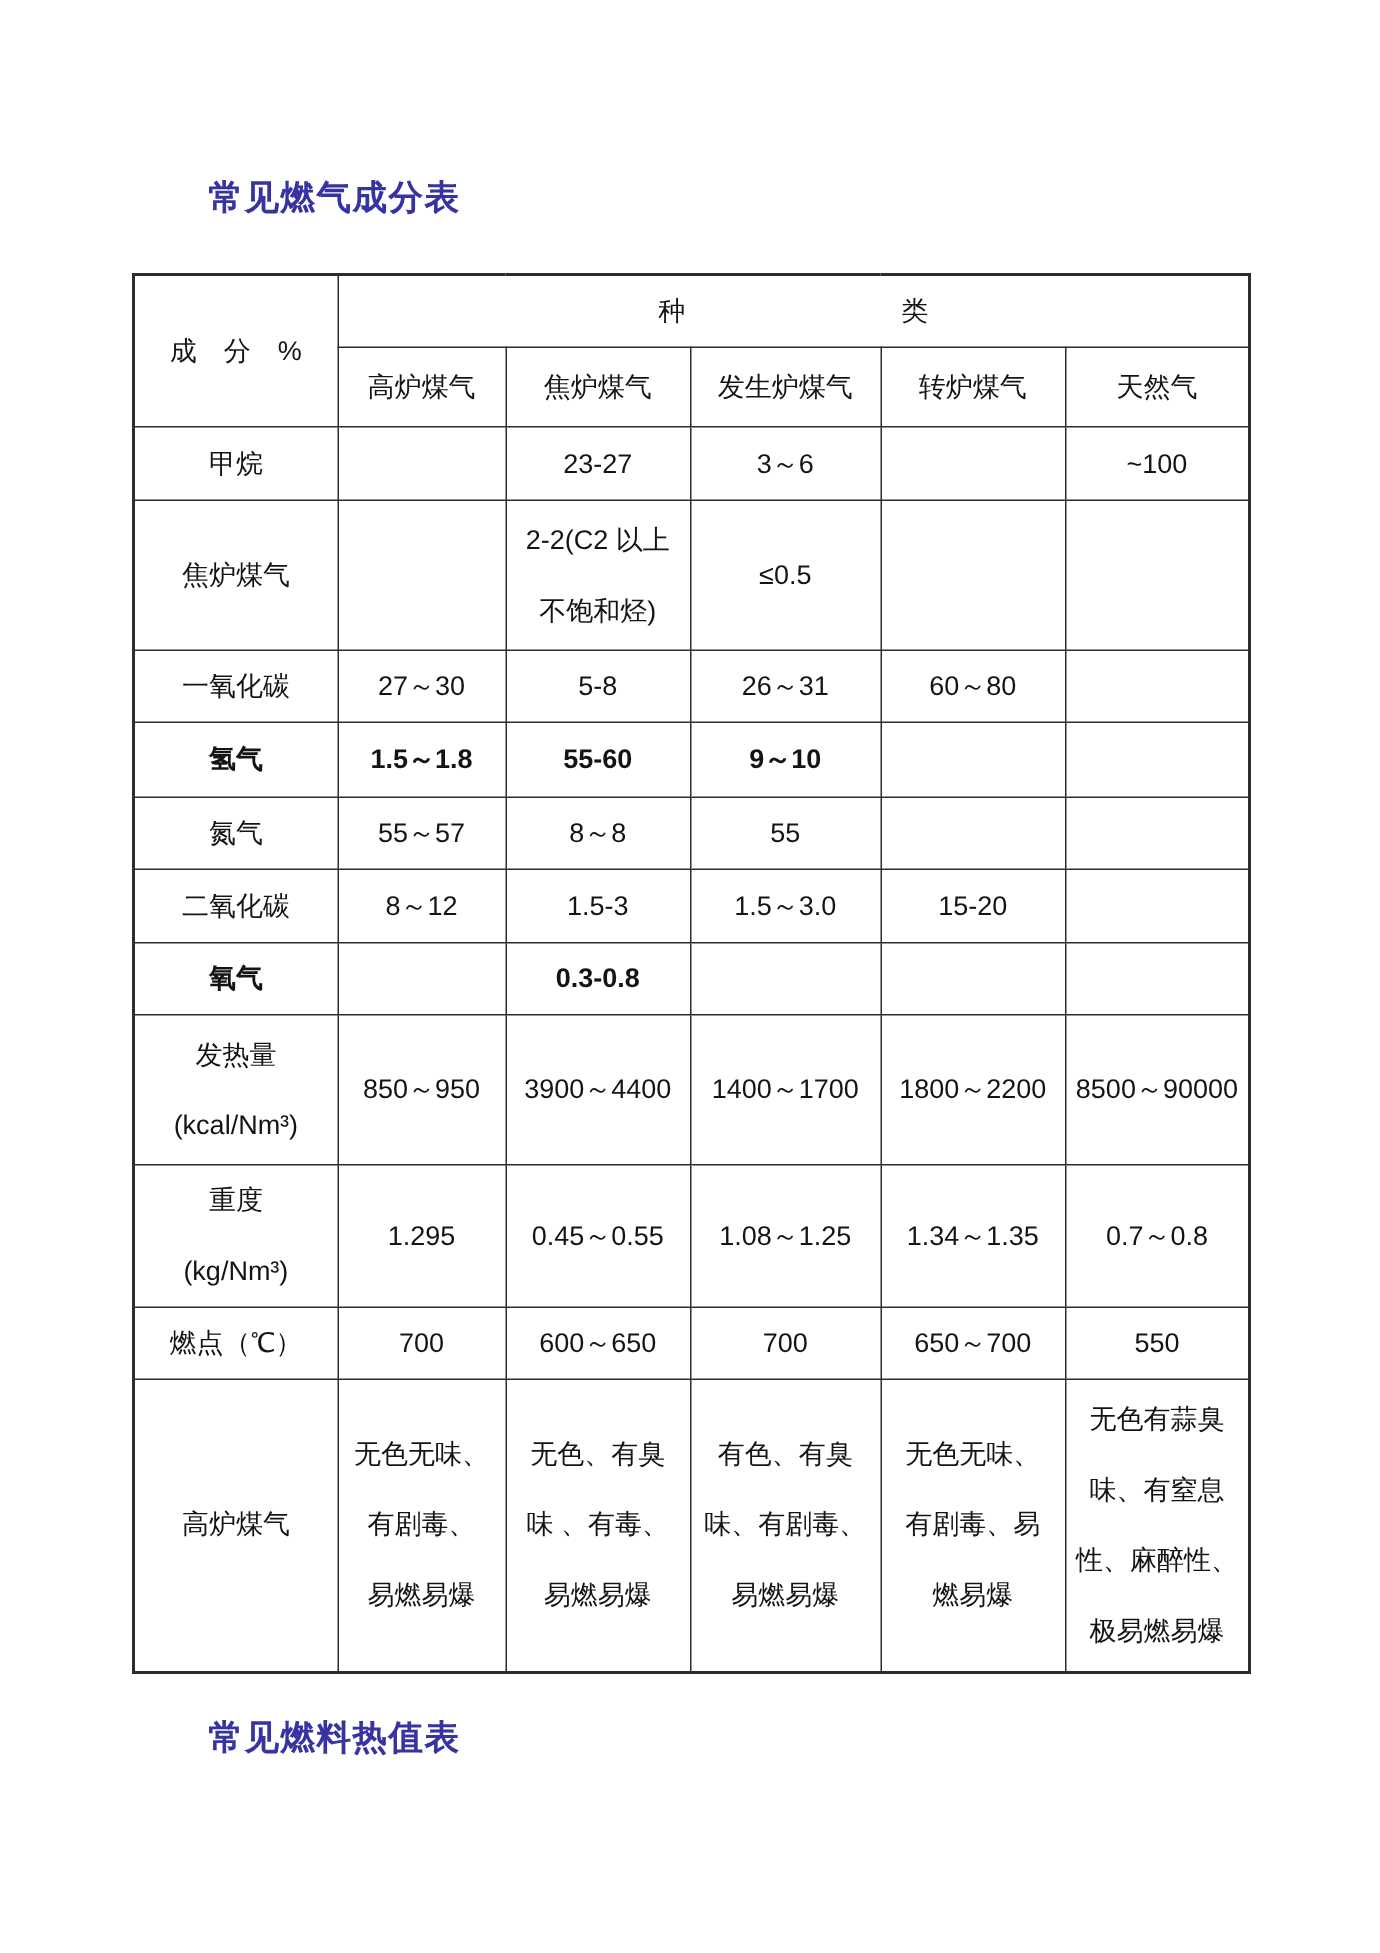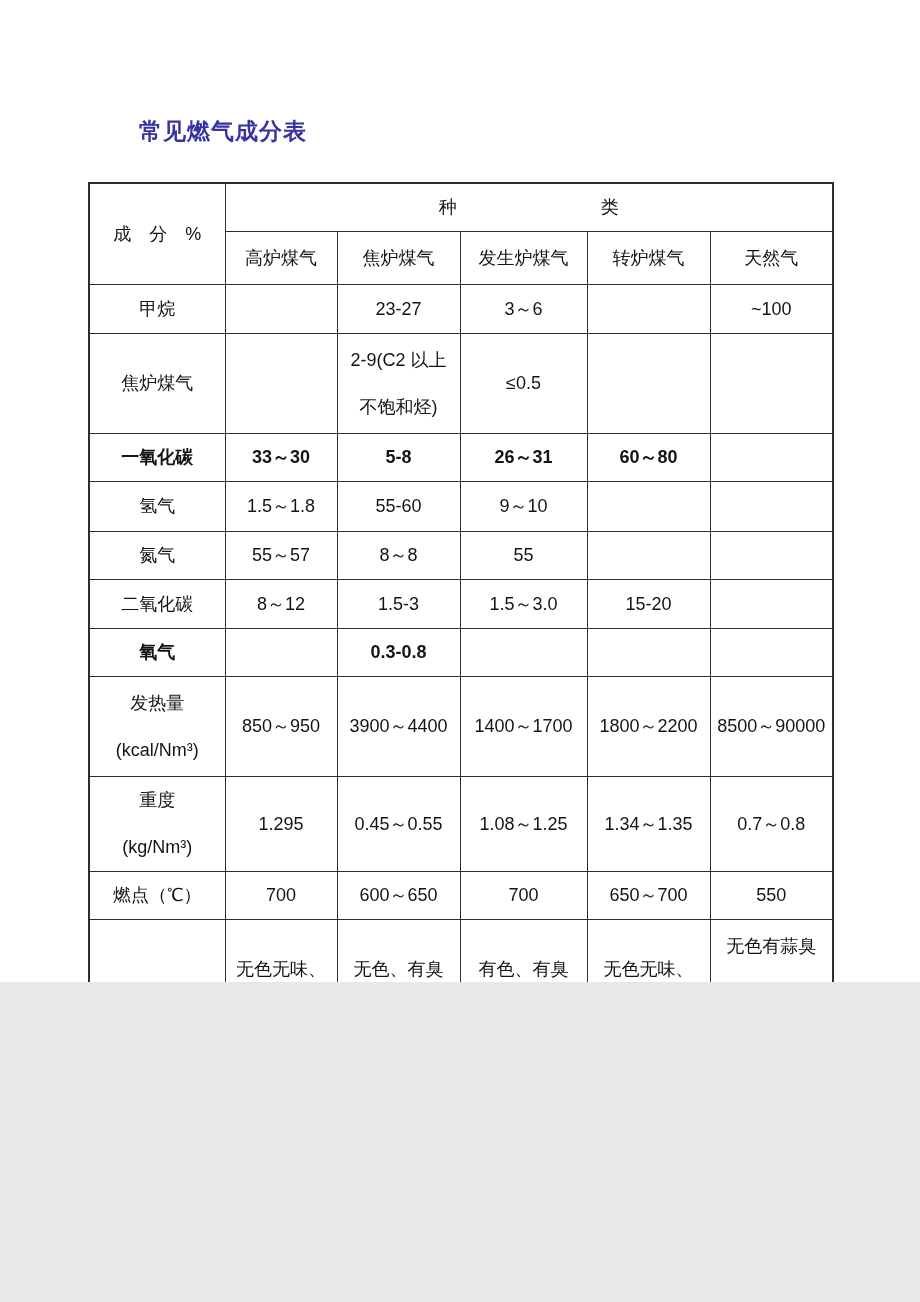--- a/index.html
+++ b/index.html
@@ -6,21 +6,21 @@
     --title:#3733A3;
     --border:#2d2d2d;
     --text:#141414;
     --bg:#ffffff;
   }
   html,body{margin:0;padding:0;}
   body{background:#e8e8e8;font-family:"Liberation Sans", sans-serif;}
   .page{
     position:relative;
     width:920px;
-    height:982px;
+    height:1302px;
     background:var(--bg);
     margin:0 auto;
     overflow:hidden;
   }
   .doc-title{
     position:absolute;
     left:139px;
     color:var(--title);
     font-size:23px;
     font-weight:600;
@@ -47,22 +47,22 @@
     white-space:pre-line;
     line-height:47px;
     padding:0 1px;
     overflow:hidden;
   }
   
   .gas-table tr:nth-child(1){height:46px;}
   .gas-table tr:nth-child(2){height:53px;}
   .gas-table tr:nth-child(3){height:49px;margin-left:16px;}
   .gas-table tr:nth-child(4){height:100px;}
-  .gas-table tr:nth-child(5){height:48px;font-weight:bold;}
-  .gas-table tr:nth-child(6){height:50px;}
+  .gas-table tr:nth-child(5){height:48px;}
+  .gas-table tr:nth-child(6){height:50px;font-weight:bold;}
   .gas-table tr:nth-child(7){height:45px;}
   .gas-table tr:nth-child(8){height:49px;}
   .gas-table tr:nth-child(9){height:48px;font-weight:bold;}
   .gas-table tr:nth-child(10){height:100px;}
   .gas-table tr:nth-child(11){height:95px;padding-left:16px;}
   .gas-table tr:nth-child(12){height:47px;}
   .gas-table tr:nth-child(13){height:195px;}
 </style>
 </head>
 <body>
@@ -98,30 +98,30 @@
         <td></td>
         <td>23-27</td>
         <td>3～6</td>
         <td></td>
         <td>~100</td>
       </tr>
 
       <tr>
         <td>焦炉煤气</td>
         <td></td>
-        <td>2-9(C2 以上
+        <td>2-2(C2 以上
 不饱和烃)</td>
         <td>≤0.5</td>
         <td></td>
         <td></td>
       </tr>
 
       <tr>
         <td>一氧化碳</td>
-        <td>33～30</td>
+        <td>27～30</td>
         <td>5-8</td>
         <td>26～31</td>
         <td>60～80</td>
         <td></td>
       </tr>
 
       <tr>
         <td>氢气</td>
         <td>1.5～1.8</td>
         <td>55-60</td>
@@ -201,14 +201,15 @@
 有剧毒、易
 燃易爆</td>
         <td>无色有蒜臭
 味、有窒息
 性、麻醉性、
 极易燃易爆</td>
       </tr>
     </tbody>
   </table>
 
+  <div class="doc-title second">常见燃料热值表</div>
 
 </div>
 
 </body></html>

